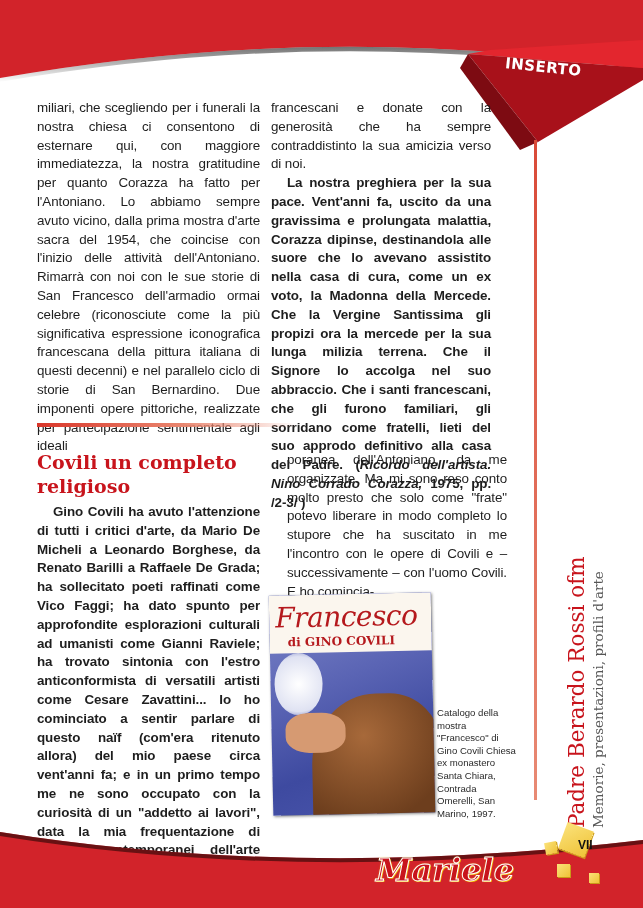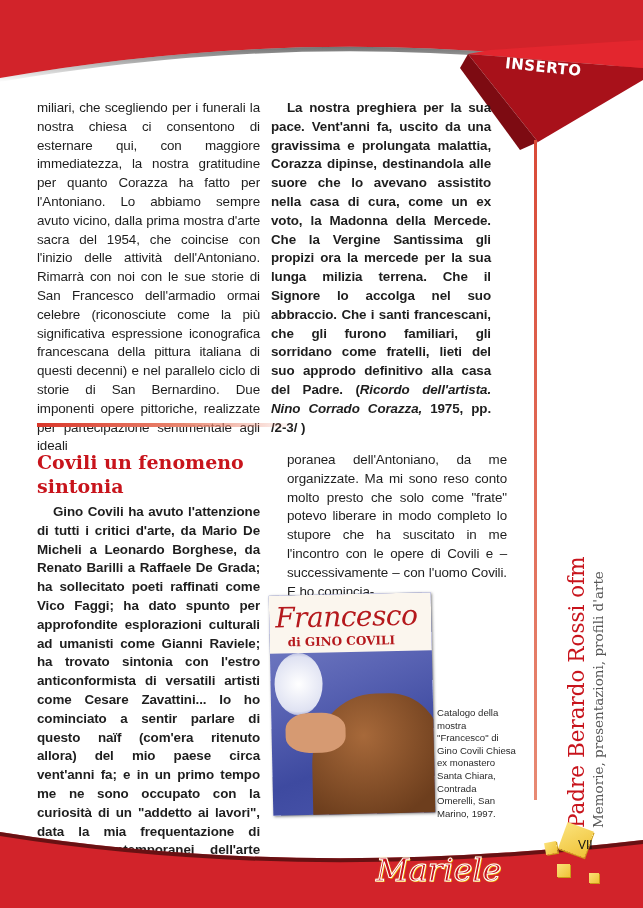--- a/index.html
+++ b/index.html
@@ -34,24 +34,24 @@
   #cover .hands { position:absolute; left:14px; top:118px; width:60px; height:40px; border-radius:40%;
                   background:#d69a72; }
   #cover .dove { position:absolute; left:4px; top:58px; width:48px; height:62px; border-radius:50%;
                  background:radial-gradient(circle,#ffffff,#dfe2f2 70%,rgba(255,255,255,0)); }
   #caption { left:437px; top:707px; width:80px; font-size:9.6px; line-height:12.6px; color:#2a2a2a; }
   #side { left:558px; top:518px; width:80px; height:310px; }
   #side .inner { position:absolute; left:0; top:0; width:310px; height:80px; transform-origin:0 0;
                  transform:translate(0,310px) rotate(-90deg); }
   #side .name { font-family:"DejaVu Serif", serif; color:#c8141c; font-size:21.5px; line-height:26px; white-space:nowrap; margin-top:6px; }
   #side .sub { font-family:"DejaVu Serif", serif; color:#555; font-size:13.5px; line-height:16px; white-space:nowrap; }
-  #logo { left:376px; top:851px; font-family:"DejaVu Serif", serif; font-style:italic; font-weight:normal;
+  #logo { left:376px; top:851px; font-family:"DejaVu Serif", serif; font-style:italic; font-weight:bold;
           font-size:32px; color:#c8141c; -webkit-text-stroke:1px #fff;
           text-shadow:0 0 2px #f4c400, 1px 1px 0 #f4c400; }
-  #pagenum { left:578px; top:838px; font-size:12px; font-weight:normal; color:#111;text-align:center; }
+  #pagenum { left:578px; top:838px; font-size:12px; font-weight:bold; color:#111;text-align:center; }
   .cube { position:absolute; background:linear-gradient(135deg,#fbe27a,#efc237); box-shadow:1px 1px 0 #c99a18; }
 </style>
 </head>
 <body>
 
 <svg id="top-band" class="abs" viewBox="0 0 643 95" preserveAspectRatio="none">
   <defs>
       <linearGradient id="sh" x1="0" y1="0" x2="0" y2="1">
         <stop offset="0" stop-color="#000" stop-opacity="0.55"></stop>
         <stop offset="1" stop-color="#000" stop-opacity="0"></stop>
@@ -67,26 +67,27 @@
   <polygon points="8,14 30,10 183,0 183,28" fill="#e3262e"></polygon>
 </svg>
 <div class="abs" style="left:505px;top:58px;transform:rotate(6deg);color:#fff;font-weight:bold;font-size:15px;letter-spacing:0.5px;font-family:'DejaVu Sans',sans-serif;">INSERTO</div>
 
 <div id="vline" class="abs"></div>
 
 <div id="col1" class="abs col">
   <p>miliari, che scegliendo per i funerali la nostra chiesa ci consentono di esternare qui, con maggiore immediatezza, la nostra gratitudine per quanto Corazza ha fatto per l'Antoniano. Lo abbiamo sempre avuto vicino, dalla prima mostra d'arte sacra del 1954, che coincise con l'inizio delle attività dell'Antoniano. Rimarrà con noi con le sue storie di San Francesco dell'armadio ormai celebre (riconosciute come la più significativa espressione iconografica francescana della pittura italiana di questi decenni) e nel parallelo ciclo di storie di San Bernardino. Due imponenti opere pittoriche, realizzate per partecipazione sentimentale agli ideali</p>
 </div>
 <div id="col2" class="abs col">
+  <p>francescani e donate con la generosità che ha sempre contraddistinto la sua amicizia verso di noi.</p>
   <p class="indent"><span>La nostra preghiera per la sua pace. Vent'anni fa, uscito da una gravissima e prolungata malattia, Corazza dipinse, destinandola alle suore che lo avevano assistito nella casa di cura, come un ex voto, la Madonna della Mercede. Che la Vergine Santissima gli propizi ora la mercede per la sua lunga milizia terrena. Che il Signore lo accolga nel suo abbraccio. Che i santi francescani, che gli furono familiari, gli sorridano come fratelli, lieti del suo approdo definitivo alla casa del Padre. (</span><em>Ricordo dell'artista. Nino Corrado Corazza,</em><span> 1975, pp. /2-3/ )</span></p>
 </div>
 
 <div id="divider" class="abs"></div>
 
-<div id="heading" class="abs">Covili un fenomeno sintonia</div>
+<div id="heading" class="abs">Covili un completo religioso</div>
 <div id="col3" class="abs col">
   <p class="indent">Gino Covili ha avuto l'attenzione di tutti i critici d'arte, da Mario De Micheli a Leonardo Borghese, da Renato Barilli a Raffaele De Grada; ha sollecitato poeti raffinati come Vico Faggi; ha dato spunto per approfondite esplorazioni culturali ad umanisti come Gianni Raviele; ha trovato sintonia con l'estro anticonformista di versatili artisti come Cesare Zavattini... Io ho cominciato a sentir parlare di questo naïf (com'era ritenuto allora) del mio paese circa vent'anni fa; e in un primo tempo me ne sono occupato con la curiosità di un "addetto ai lavori", data la mia frequentazione di maestri contemporanei dell'arte italiana, derivata dalle varie edizioni della Biennale d'Arte Sacra Contem-</p>
 </div>
 <div id="col4" class="abs col">
   <p>poranea dell'Antoniano, da me organizzate. Ma mi sono reso conto molto presto che solo come "frate" potevo liberare in modo completo lo stupore che ha suscitato in me l'incontro con le opere di Covili e – successivamente – con l'uomo Covili. E ho comincia-</p>
 </div>
 
 <div id="cover" class="abs">
   <div class="titlebar"></div>
   <div class="dove"></div>

